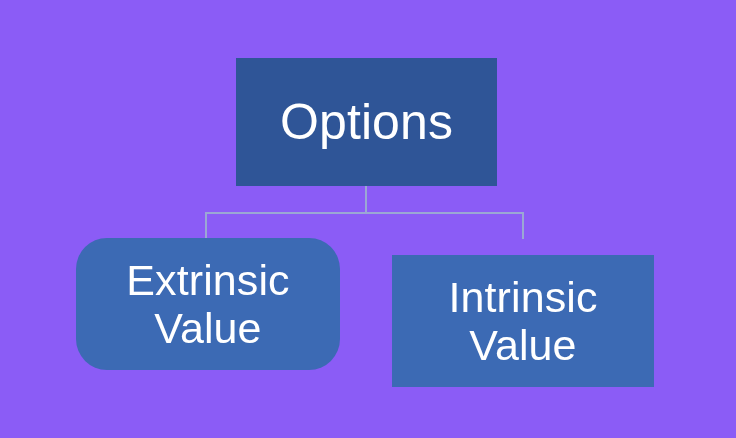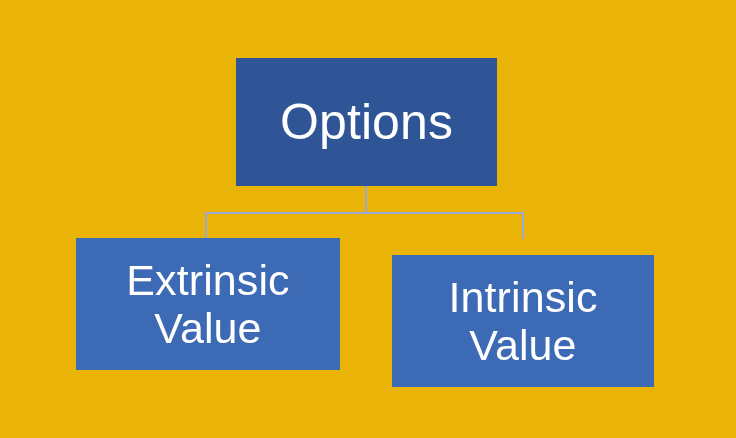--- a/index.html
+++ b/index.html
@@ -8,21 +8,21 @@
     padding: 0;
     background: #ffffff;
   }
   body {
     font-family: "Liberation Sans", "DejaVu Sans", sans-serif;
   }
   #canvas {
     position: relative;
     width: 736px;
     height: 438px;
-    background: #eab308;
+    background: #8b5cf6;
     overflow: hidden;
   }
   #connector-layer {
     position: absolute;
     left: 0;
     top: 0;
     width: 736px;
     height: 438px;
     pointer-events: none;
   }
@@ -53,20 +53,21 @@
     font-weight: 400;
   }
   #node-extrinsic {
     left: 76px;
     top: 238px;
     width: 264px;
     height: 132px;
     background: #3c6ab4;
     font-size: 43px;
     font-weight: 400;
+    border-radius: 31px;
   }
   #node-intrinsic {
     left: 392px;
     top: 238px;
     width: 262px;
     height: 132px;
     background: #3c6ab4;
     font-size: 43px;
     font-weight: 400;
     margin-top: 17px;

